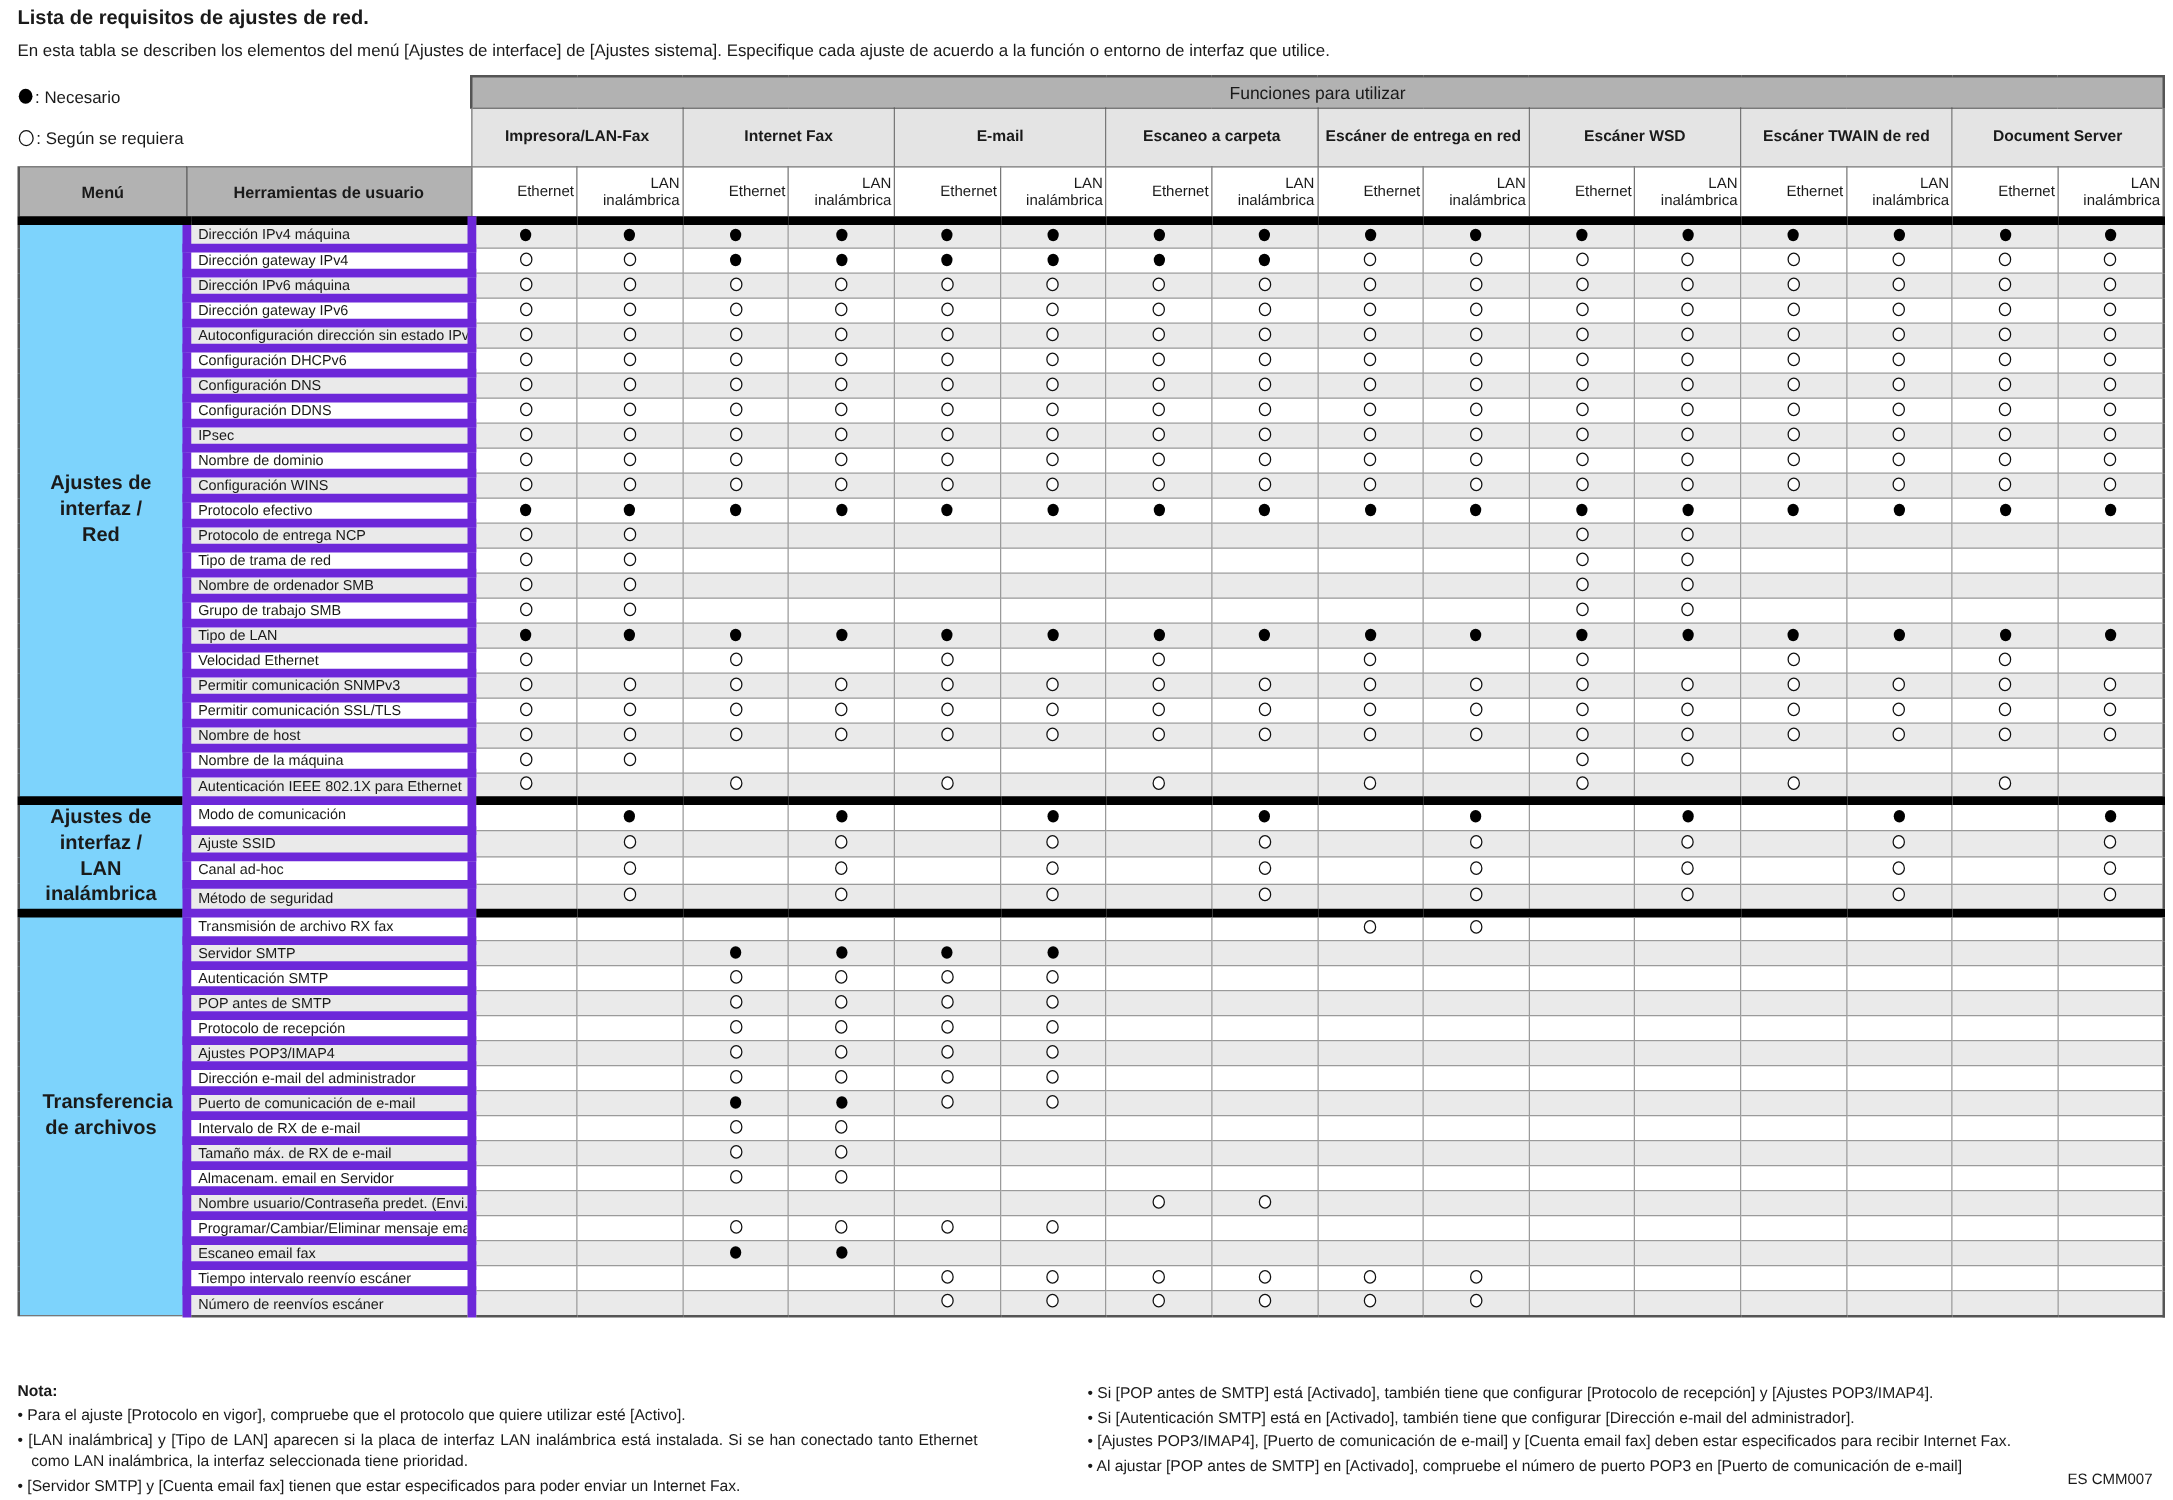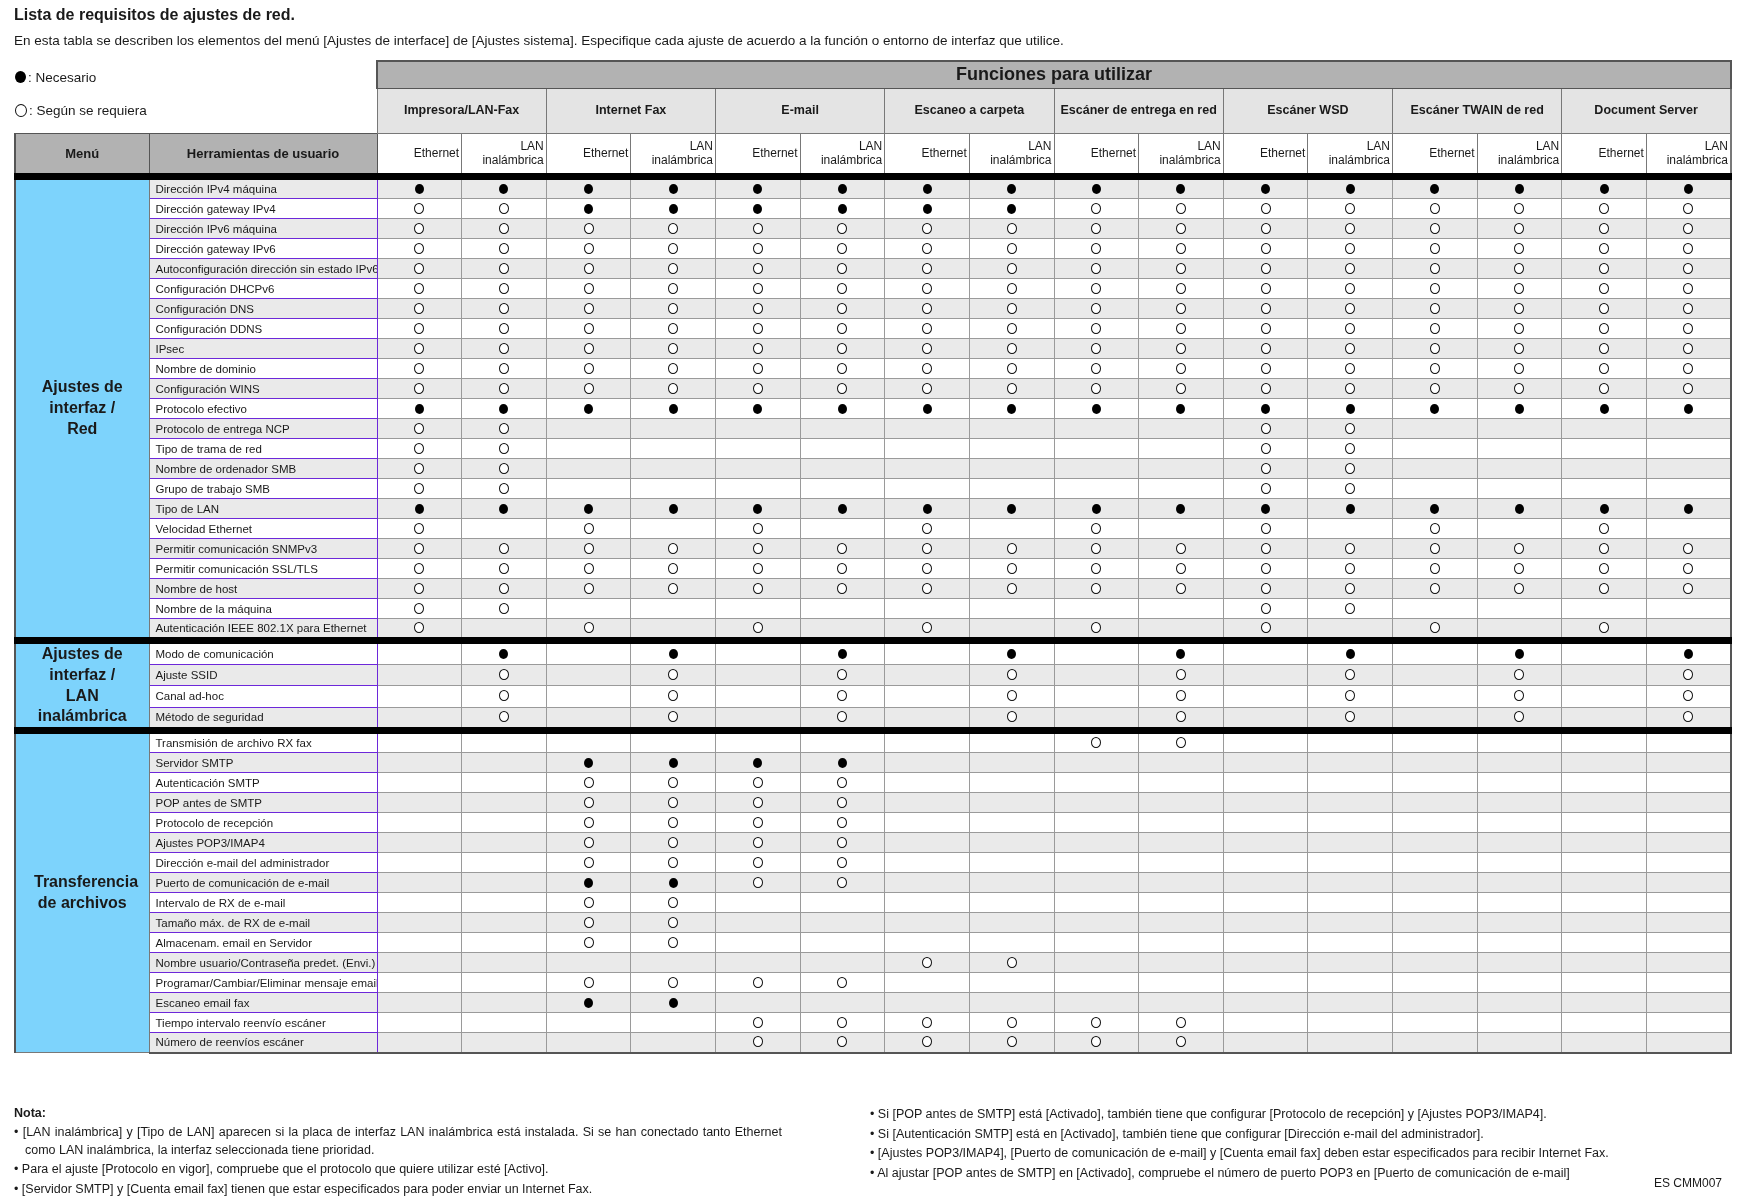--- a/index.html
+++ b/index.html
@@ -7,36 +7,36 @@
         font-family:"Liberation Sans",sans-serif;color:#1a1a1a;}
   #title{position:absolute;left:14px;top:6px;font-size:16px;font-weight:bold;}
   #subtitle{position:absolute;left:14px;top:33px;font-size:13.5px;}
 
   table{border-collapse:collapse;table-layout:fixed;width:1718px;
         position:absolute;left:14px;top:60px;}
   td{box-sizing:border-box;}
   .legend-cell{border:none;background:#fff;vertical-align:top;padding:6px 0 0 0;}
   .legend-item{display:flex;align-items:center;font-size:13.5px;height:20px;margin-bottom:13px;}
   .banner{background:#b2b2b2;border:1px solid #555;border-top-width:2px;border-left-width:2px;
-          text-align:center;font-weight:bold;font-size:18px;height:22px;}
+          text-align:center;font-weight:normal;font-size:14px;height:22px;}
   .fn{background:#e4e4e4;border:1px solid #787878;text-align:center;font-weight:bold;
       font-size:12.5px;height:41px;line-height:1.25;padding:0 2px;vertical-align:middle;}
   .menu-h,.tools-h{background:#b2b2b2;border:1px solid #555;text-align:center;font-weight:bold;
       font-size:13px;vertical-align:middle;}
   .menu-h{border-left-width:2px;}
   .sub{background:#fff;border:1px solid #787878;border-bottom:2px solid #555;text-align:right;
        font-size:12px;line-height:1.15;vertical-align:middle;height:43px;padding:0 2px;}
   .menu-h,.tools-h{border-bottom:6px solid #0369a1;}
   tr:nth-child(2) .fn:last-child, .sub:last-child, .banner{border-right-width:2px;}
   .cell:last-child{border-right:2px solid #555;}
 
   .group-cell{background:#7dd3fc;border:1px solid #787878;border-left:2px solid #555;
       text-align:center;font-weight:bold;font-size:16px;vertical-align:middle;
       line-height:1.3;padding:0 18px;}
-  .tool{border:1px solid #6d28d9;font-size:11.5px;padding:0 0 0 6px;height:20px;
+  .tool{border:7px solid #6d28d9;font-size:11.5px;padding:0 0 0 6px;height:20px;
         white-space:nowrap;overflow:hidden;vertical-align:middle;}
   .cell{border:1px solid #9a9a9a;text-align:center;vertical-align:middle;height:20px;padding:0;}
   tr.even .tool, tr.even .cell{background:#eaeaea;}
   tr.odd  .tool, tr.odd  .cell{background:#fff;}
   tr.group-start td{border-top:7px solid #000000;}
   tbody tr:last-child td{border-bottom:2px solid #555;}
 
   .dot-f{display:inline-block;width:9px;height:10px;border-radius:50%;background:#000;}
   .dot-o{display:inline-block;width:8px;height:9px;border-radius:50%;border:1.4px solid #111;background:#fff;}
   .legend-item .dot-f{width:11px;height:12px;margin-right:2px;}
@@ -930,22 +930,22 @@
           <td class="cell"></td>
           <td class="cell"></td>
         </tr>
       </tbody>
   </table>
 
   <div id="notes">
     <div id="notes-left">
       <div id="notes-heading">Nota:</div>
       <ul class="notes">
+          <li>Para el ajuste [Protocolo en vigor], compruebe que el protocolo que quiere utilizar esté [Activo].</li>
           <li>[LAN inalámbrica] y [Tipo de LAN] aparecen si la placa de interfaz LAN inalámbrica está instalada. Si se han conectado tanto Ethernet como LAN inalámbrica, la interfaz seleccionada tiene prioridad.</li>
-          <li>Para el ajuste [Protocolo en vigor], compruebe que el protocolo que quiere utilizar esté [Activo].</li>
           <li>[Servidor SMTP] y [Cuenta email fax] tienen que estar especificados para poder enviar un Internet Fax.</li>
         </ul>
     </div>
     <div id="notes-right">
       <ul class="notes">
           <li>Si [POP antes de SMTP] está [Activado], también tiene que configurar [Protocolo de recepción] y [Ajustes POP3/IMAP4].</li>
           <li>Si [Autenticación SMTP] está en [Activado], también tiene que configurar [Dirección e-mail del administrador].</li>
           <li>[Ajustes POP3/IMAP4], [Puerto de comunicación de e-mail] y [Cuenta email fax] deben estar especificados para recibir Internet Fax.</li>
           <li>Al ajustar [POP antes de SMTP] en [Activado], compruebe el número de puerto POP3 en [Puerto de comunicación de e-mail]</li>
         </ul>

